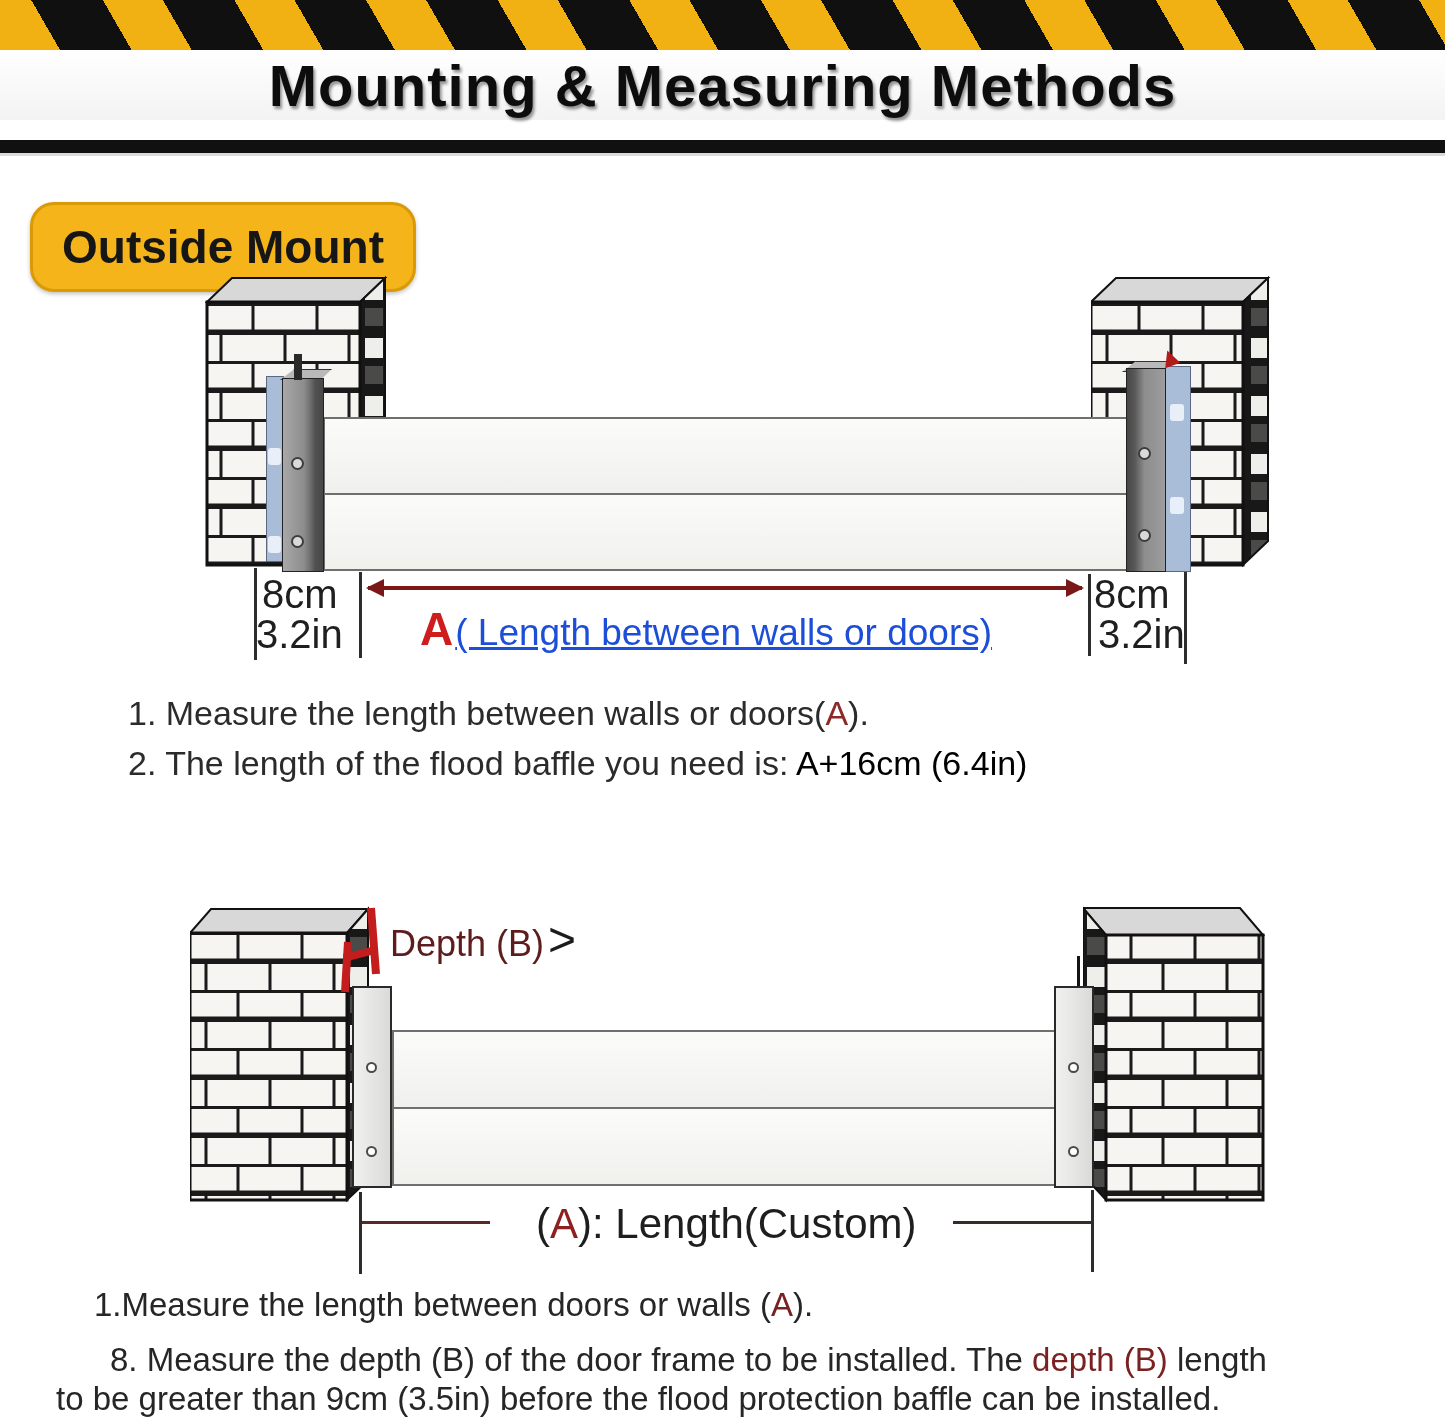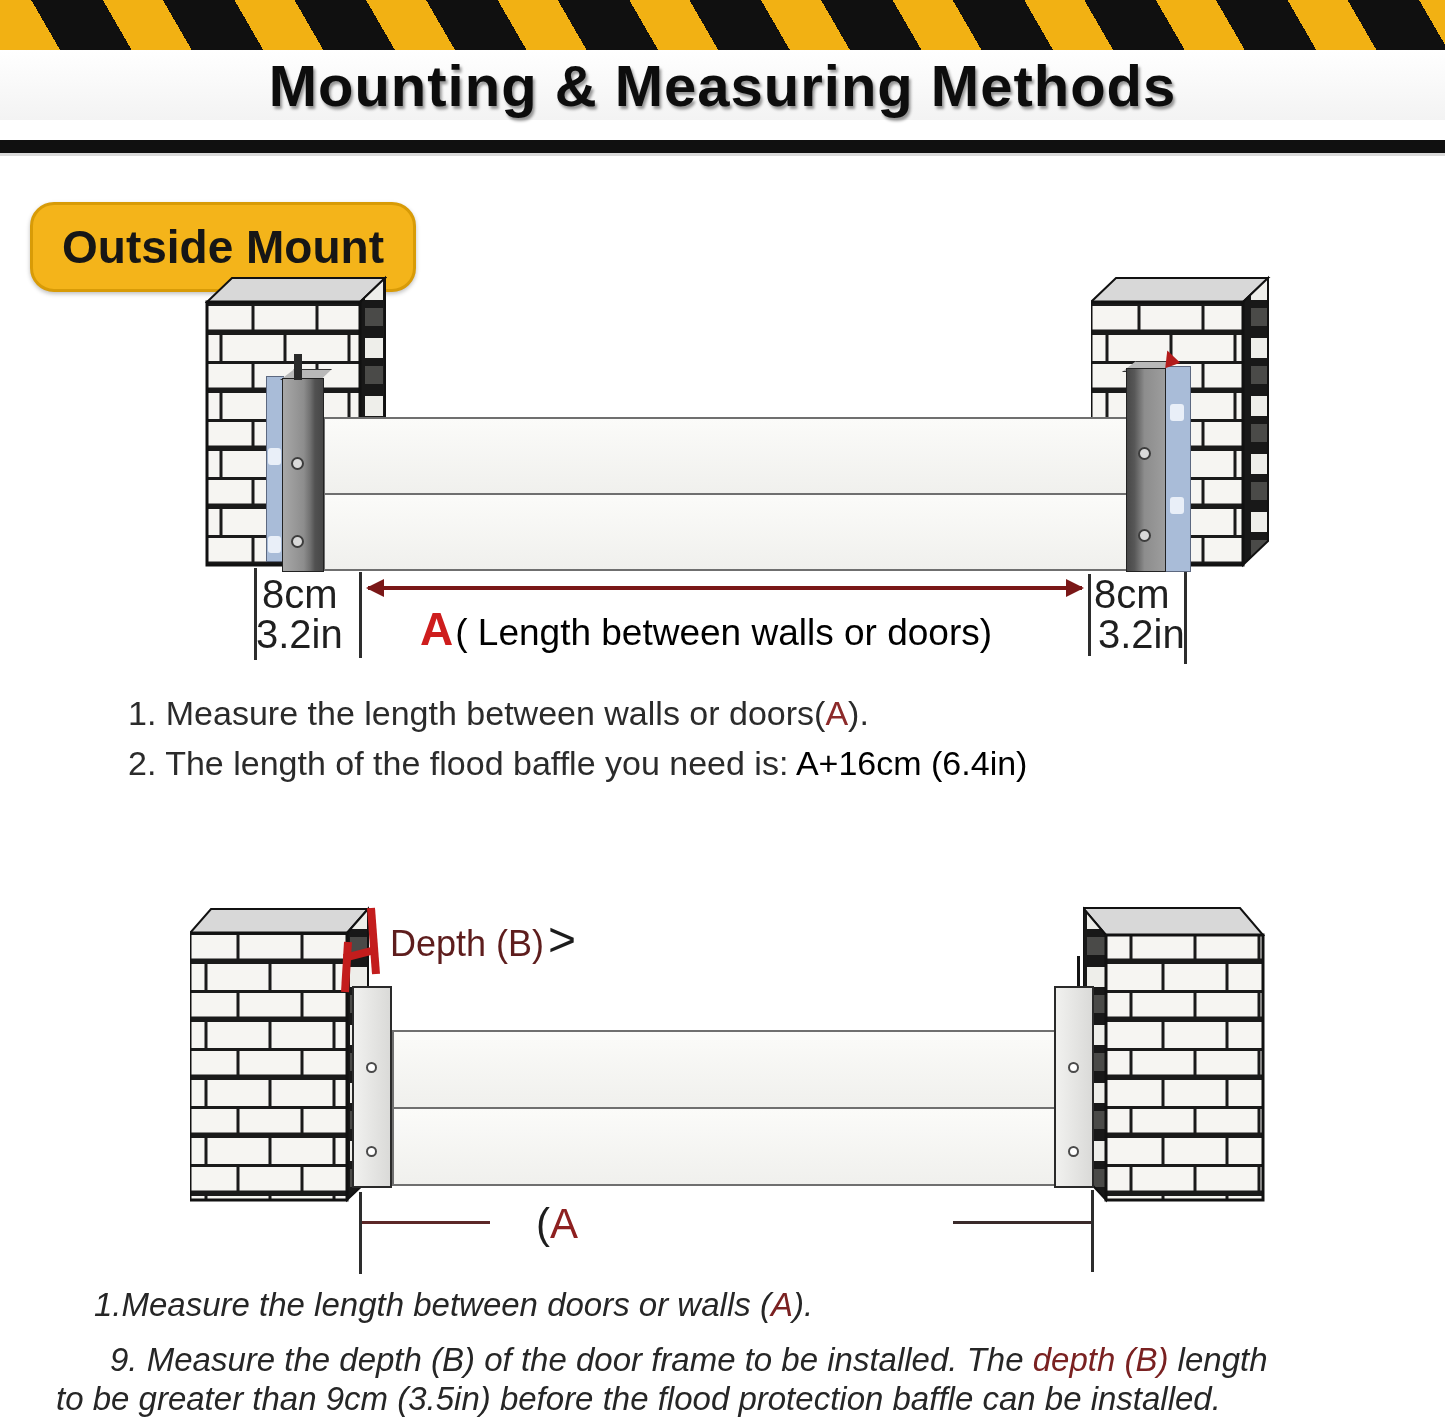--- a/index.html
+++ b/index.html
@@ -66,31 +66,31 @@
     border-top:9px solid transparent;border-bottom:9px solid transparent;}
   .dim-arrow::before{left:-2px;border-right:18px solid #7a1717;}
   .dim-arrow::after{right:-2px;border-left:18px solid #7a1717;}
   .dim-line{height:3px;}
   .red-tri{width:0;height:0;border-left:8px solid transparent;border-right:8px solid transparent;
     border-bottom:16px solid #b31b1b;transform:rotate(-20deg);}
   
   .meas{font-size:40px;color:#1f1f1f;white-space:nowrap;}
   .span-label{display:flex;align-items:baseline;white-space:nowrap;}
   .span-label .acc{font-size:46px;font-weight:bold;color:#ce1d1d;margin-right:2px;}
-  .span-label .rest{font-size:37px;color:#000000;}
+  .span-label .rest{font-size:37px;color:#1d4ed8;text-decoration:underline;}
   .step{font-size:34px;color:#2b2b2b;white-space:nowrap;}
   .step .maroon{color:#000000;}
   .step .darkA{color:#8c2a2a;}
   .depth-label{display:flex;align-items:baseline;white-space:nowrap;}
   .depth-label .d1{font-size:36px;color:#5e1d1d;}
   .depth-label .gt{font-size:48px;color:#1c1c1c;margin:0 4px;}
   .depth-label .d2{font-size:42px;color:#8d1f1f;}
   .len-label{display:flex;align-items:baseline;font-size:42px;color:#1e1e1e;white-space:nowrap;}
   .len-label .acc{color:#8e2020;}
-  .bstep{font-size:33px;color:#262626;white-space:nowrap;font-style:italic;}
+  .bstep{font-size:33px;color:#262626;white-space:nowrap;}
   .bstep .maroon{color:#7a2121;}
 </style>
 </head>
 <body>
 
 <div id="canvas">
 
   <svg width="0" height="0" style="position:absolute">
     <defs>
       <pattern id="brick" patternUnits="userSpaceOnUse" width="64" height="58">
@@ -209,23 +209,24 @@
   </div>
 
   <div class="abs tick" style="left:359px;top:1192px;height:82px"></div>
   <div class="abs tick" style="left:1091px;top:1190px;height:82px"></div>
   <div class="abs dim-line" style="left:362px;top:1221px;width:128px;background:#5c2727"></div>
   <div class="abs dim-line" style="left:953px;top:1221px;width:138px;background:#3a2a2a"></div>
 
   <div class="abs len-label" style="left:536px;top:1200px">
     <span>(</span>
       <span class="acc">A</span>
+      <span>): Length(Custom)</span>
   </div>
 
   <div class="abs bstep" style="left:94px;top:1286px">
     <span>1.Measure the length between doors or walls (</span><span class="maroon">A</span><span>).</span>
   </div>
   <div class="abs bstep" style="left:110px;top:1341px">
-    <span>9. Measure the depth (B) of the door frame to be installed. The </span><span class="maroon">depth (B)</span><span> length</span>
+    <span>8. Measure the depth (B) of the door frame to be installed. The </span><span class="maroon">depth (B)</span><span> length</span>
   </div>
   <div class="abs bstep" style="left:56px;top:1380px">to be greater than 9cm (3.5in) before the flood protection baffle can be installed.</div>
 
 </div>
 
 </body></html>

